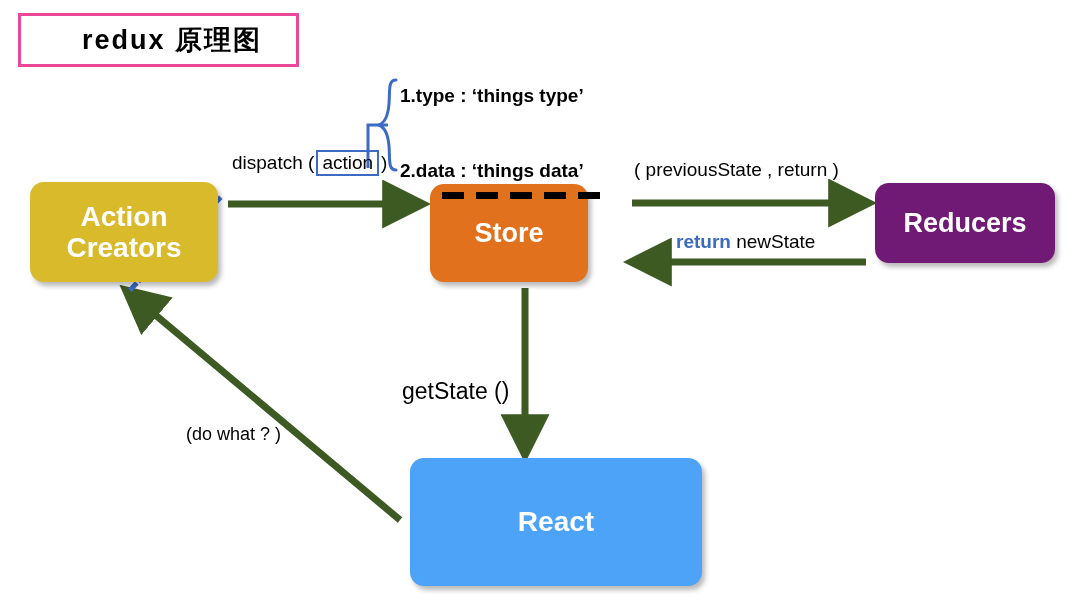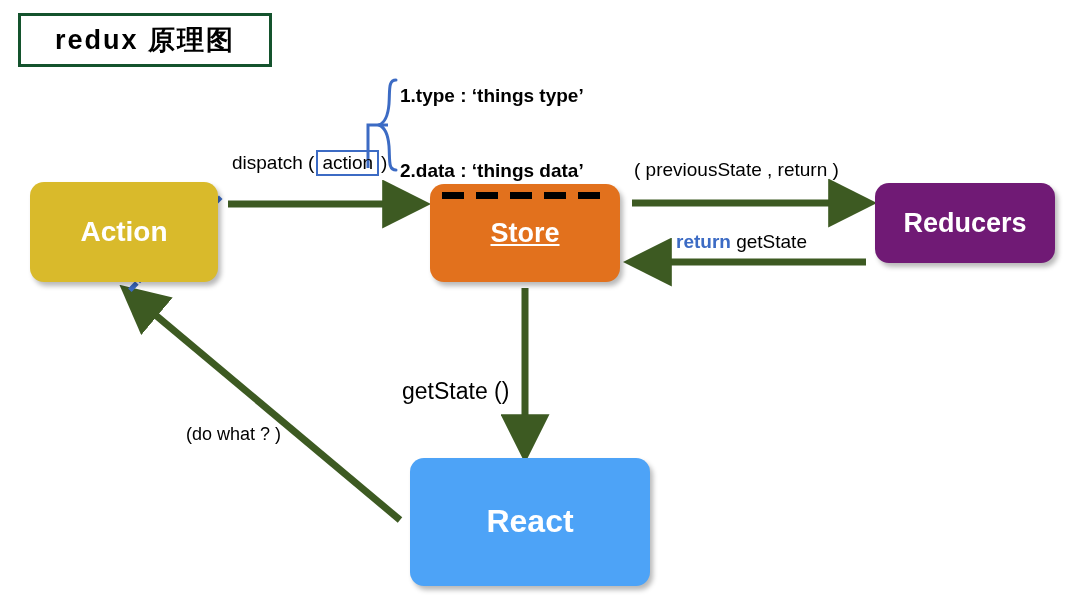--- a/index.html
+++ b/index.html
@@ -16,25 +16,26 @@
     overflow: hidden;
   }
 
   
   #title-box {
     position: absolute;
     left: 18px;
     top: 13px;
     width: 248px;
     height: 48px;
-    border: 3px solid #14532d;
+    border: 3px solid #ec4899;
     background: #ffffff;
     display: flex;
     align-items: center;
     justify-content: center;
+    padding-left: 27px;
   }
   #title-text {
     font-size: 27px;
     font-weight: bold;
     color: #000000;
     letter-spacing: 2px;
     white-space: nowrap;
   }
 
   
@@ -52,36 +53,35 @@
     box-sizing: border-box;
   }
   #node-action-creators {
     left: 30px;  top: 182px;
     width: 188px; height: 100px;
     background: #D9BA2B;
     font-size: 28px;
   }
   #node-store {
     left: 430px; top: 184px;
-    width: 190px; height: 98px;
+    width: 158px; height: 98px;
     background: #E2711D;
     font-size: 27px;
-    text-decoration: underline;
   }
   #node-reducers {
     left: 875px; top: 183px;
     width: 180px; height: 80px;
     background: #701a75;
     font-size: 27px;
   }
   #node-react-component {
     left: 410px; top: 458px;
-    width: 240px; height: 128px;
+    width: 292px; height: 128px;
     background: #4DA3F7;
-    font-size: 32px;
+    font-size: 28px;
   }
 
   
   #store-dash {
     position: absolute;
     left: 442px;
     top: 192px;
     width: 168px;
     height: 7px;
     background: repeating-linear-gradient(
@@ -156,20 +156,21 @@
     <path d="M 396,80
              C 388,80 390,90 389,104
              C 388,116 384,123 379,125
              C 384,127 388,134 389,146
              C 390,160 388,170 396,170" fill="none" stroke="#3C6BC4" stroke-width="3" stroke-linecap="round"></path>
   </svg>
 
   <div class="node" id="node-action-creators">
     <div>
       <div>Action</div>
+      <div>Creators</div>
     </div>
   </div>
 
   <div class="node" id="node-store">
     <span>Store</span>
   </div>
   <div id="store-dash"></div>
 
   <div class="node" id="node-reducers">
     <span>Reducers</span>
@@ -185,19 +186,19 @@
     <span>dispatch (</span><span class="boxed">action</span><span>)</span>
   </div>
 
   <div class="label" id="label-brace-1">1.type : ‘things type’</div>
   <div class="label" id="label-brace-2">2.data : ‘things data’</div>
 
   <div class="label" id="label-prev-state">( previousState , return )</div>
 
   <div class="label" id="label-return">
     <span class="kw">return</span>
-    <span>getState</span>
+    <span>newState</span>
   </div>
 
   <div class="label" id="label-getstate">getState ()</div>
   <div class="label" id="label-dowhat">(do what ? )</div>
 
 </div>
 
 </body></html>

